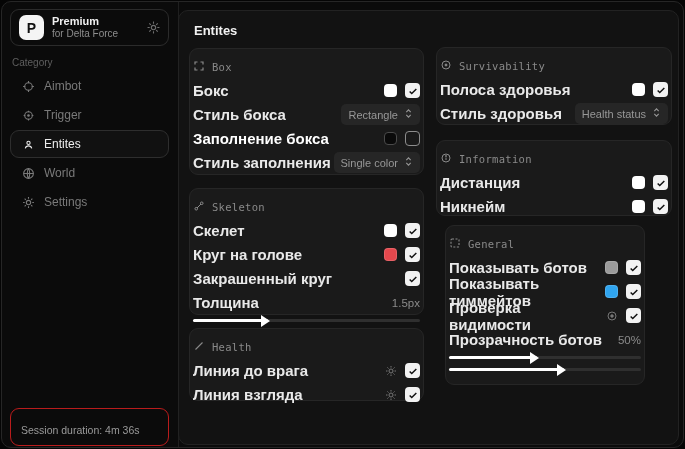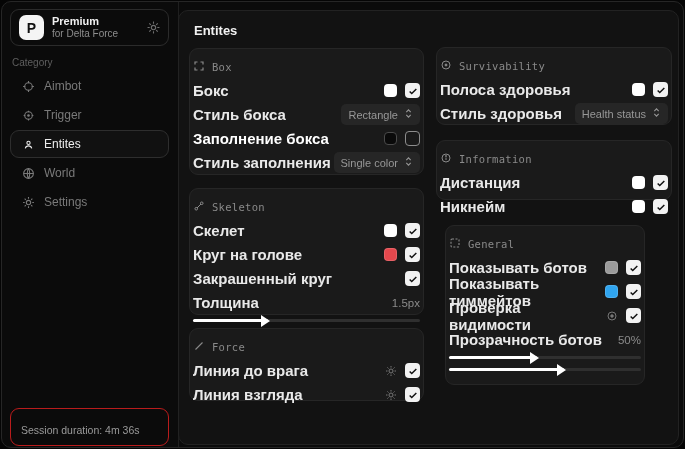--- a/index.html
+++ b/index.html
@@ -24,21 +24,21 @@
 
   
   .main{position:absolute;left:176px;top:8px;width:501px;height:435px;background:#121212;border:1px solid #222;border-radius:10px;box-sizing:border-box;}
   .main-title{position:absolute;left:15px;top:12px;font-size:13px;font-weight:bold;color:#f2f2f2;}
 
   .panel{position:absolute;background:#1a1a1a;border:1px solid #262626;border-radius:9px;box-sizing:border-box;padding:11px 3px;}
   .p-box{left:10px;top:37px;width:235px;height:127px;}
   .p-skel{left:10px;top:177px;width:235px;height:127px;}
   .p-lines{left:10px;top:317px;width:235px;height:73px;}
   .p-surv{left:257px;top:36px;width:236px;height:78px;}
-  .p-info{left:257px;top:129px;width:236px;height:60px;}
+  .p-info{left:257px;top:129px;width:236px;height:76px;}
   .p-gen{left:266px;top:214px;width:200px;height:160px;}
 
   .p-head{display:flex;align-items:center;gap:7px;color:#8a8a8a;font-family:"DejaVu Sans Mono",monospace;font-size:10.5px;letter-spacing:.3px;}
   .row{display:flex;align-items:center;justify-content:space-between;margin-top:9px;height:15px;}
   .row .lbl{font-size:15px;font-weight:bold;color:#e9e9e9;}
   .row .lbl.dim{color:#ffffff;}
   .ctrl{display:flex;align-items:center;gap:8px;}
   .swatch{width:13px;height:13px;border-radius:4px;border:1px solid rgba(255,255,255,.14);box-sizing:border-box;}
   .check{width:15px;height:15px;border-radius:4px;background:#f2f2f2;display:flex;align-items:center;justify-content:center;}
   .check.off{background:transparent;border:1.6px solid #8d8d8d;box-sizing:border-box;}
@@ -231,21 +231,21 @@
       </div>
     </div>
 
     <div class="panel p-lines">
       <div class="p-head">
         <span>
           <svg width="12" height="12" viewBox="0 0 24 24" fill="none" stroke="currentColor" stroke-width="2.2">
                 <path d="M5 19L19 5"></path>
               </svg>
         </span>
-        <span>Force</span>
+        <span>Health</span>
       </div>
       <div class="row">
         <span class="lbl">Линия до врага</span>
         <span class="ctrl">
           <span class="gearicon">
                 <svg width="12" height="12" viewBox="0 0 24 24" fill="none" stroke="currentColor" stroke-width="2">
                   <circle cx="12" cy="12" r="4"></circle>
                   <path d="M12 2v3M12 19v3M2 12h3M19 12h3M4.9 4.9l2.1 2.1M17 17l2.1 2.1M19.1 4.9L17 7M7 17l-2.1 2.1"></path>
                 </svg>
               </span>

